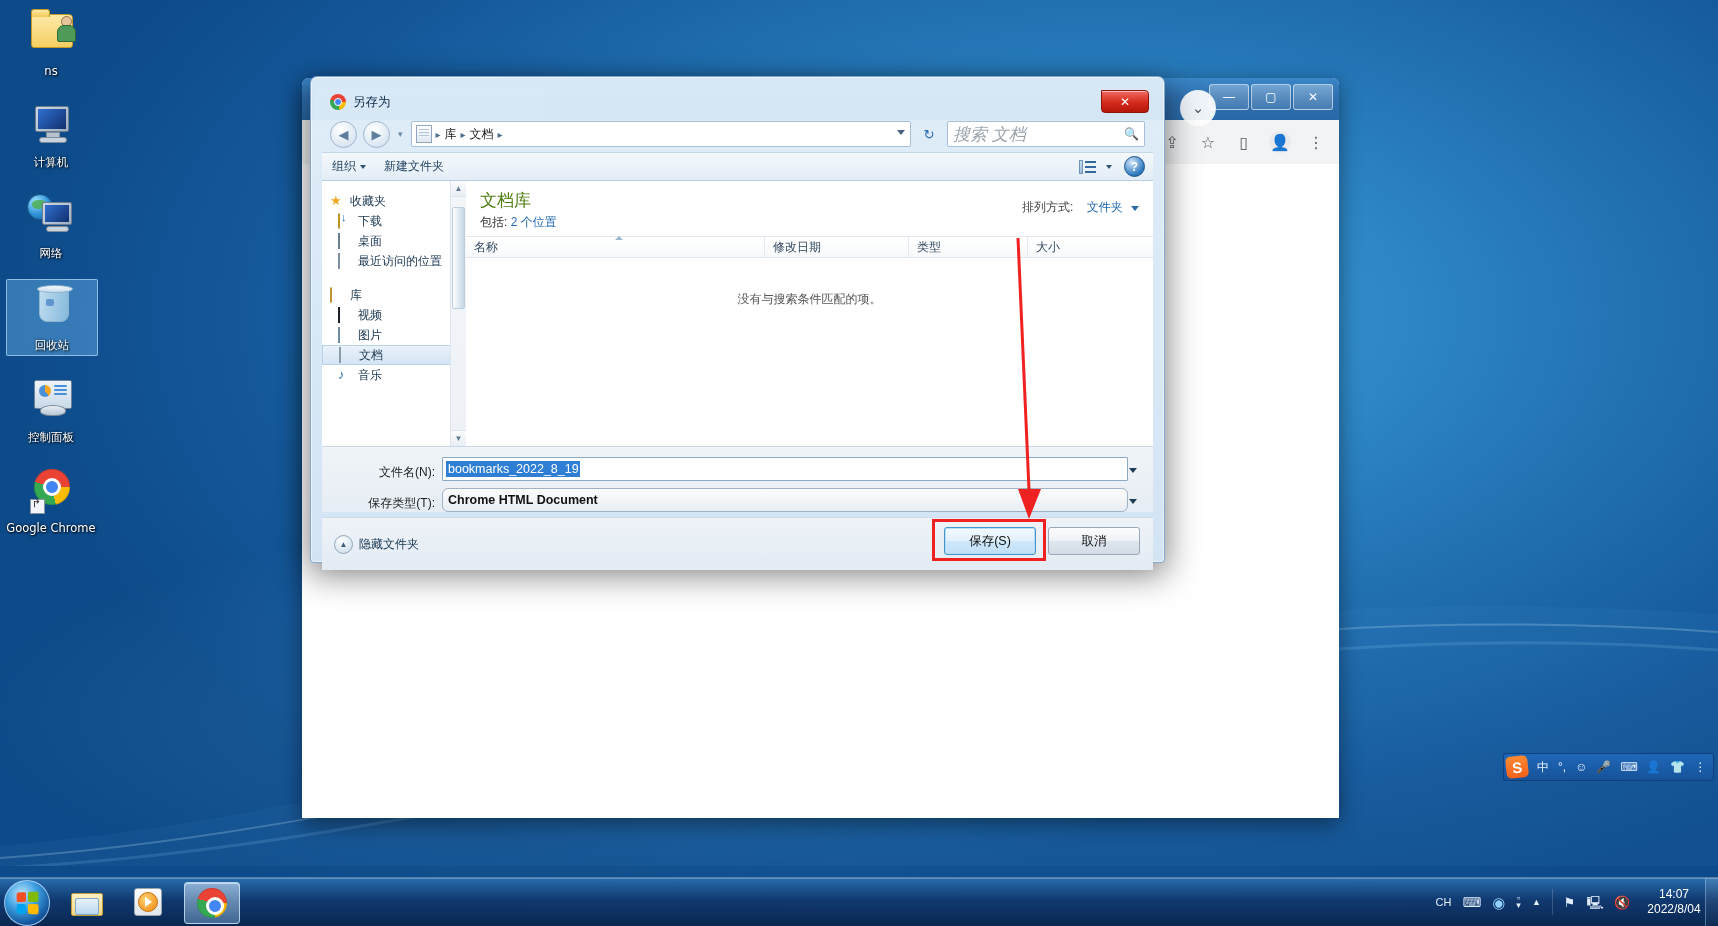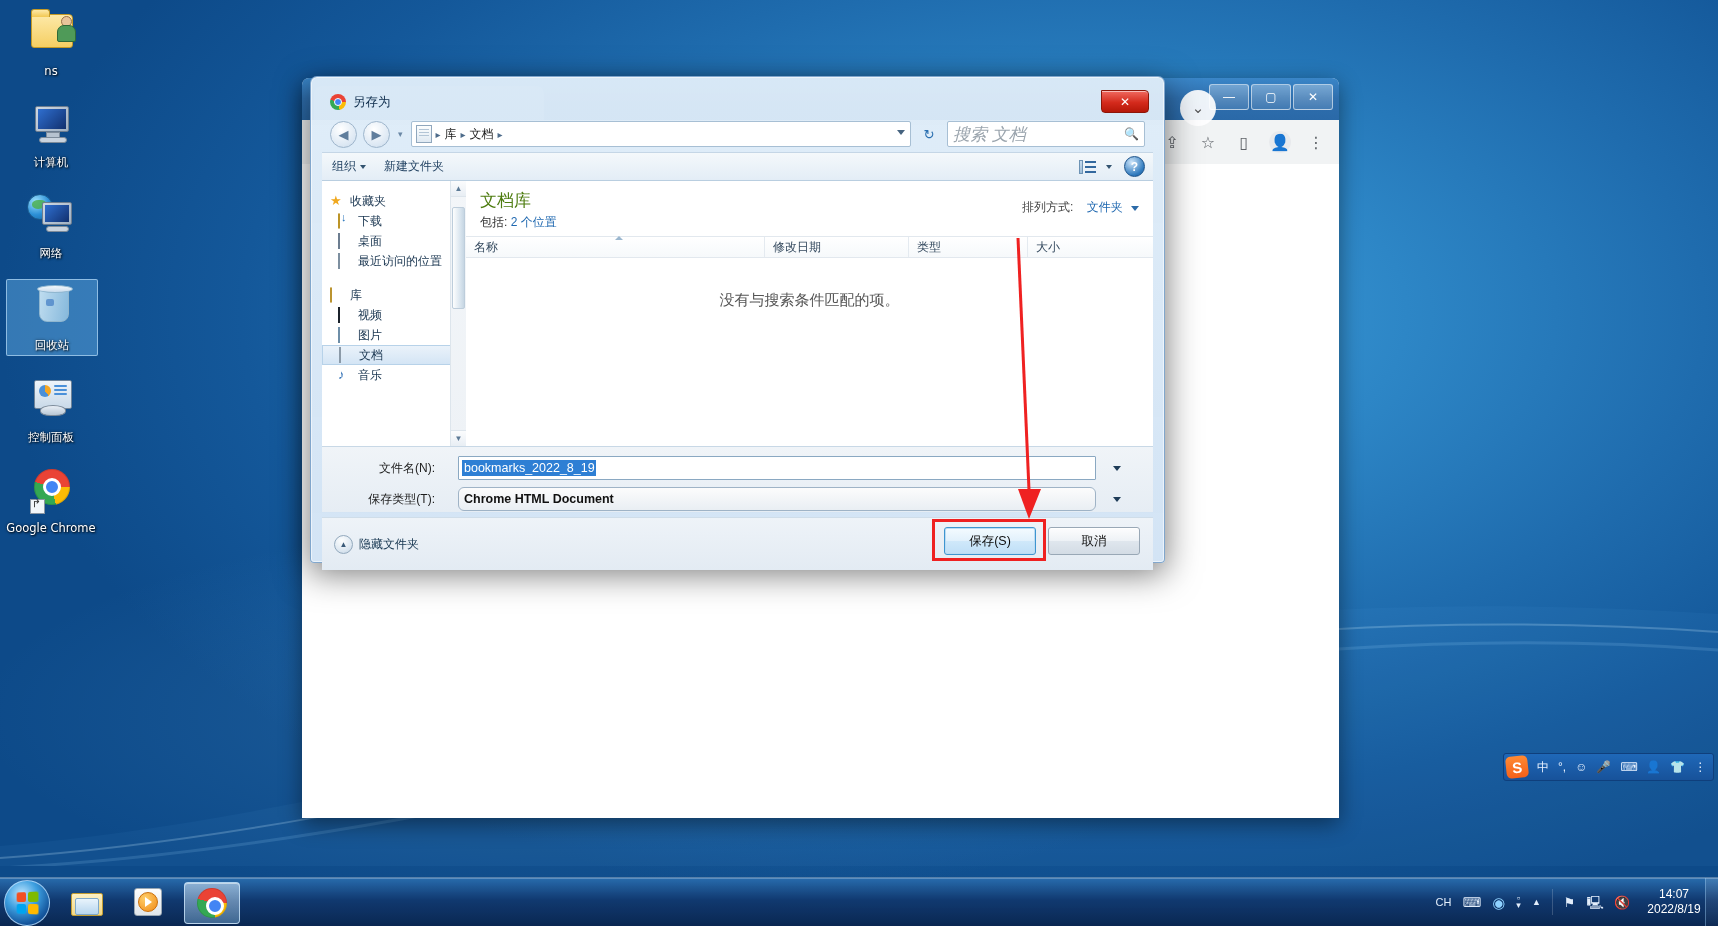--- a/index.html
+++ b/index.html
@@ -180,24 +180,24 @@
   .lib-sub{font-size:12px;color:#333;margin-top:3px;}
   .lib-sub a{color:#1f68b0;text-decoration:none;}
   .arrange{position:absolute;right:14px;top:18px;font-size:12px;color:#444;}
   .arrange b{color:#1f68b0;font-weight:normal;margin-left:10px;}
   .arrange .car{display:inline-block;margin-left:5px;width:0;height:0;border-left:4px solid transparent;border-right:4px solid transparent;border-top:5px solid #2c6ba8;}
   .col-head{position:absolute;left:0;right:0;top:55px;height:20px;display:flex;
     border-top:1px solid #e2e8ee;border-bottom:1px solid #e2e8ee;
     background:linear-gradient(#ffffff,#f6f9fb);}
   .col{font-size:12px;color:#34495e;padding-left:8px;display:flex;align-items:center;border-right:1px solid #e4eaf0;position:relative;}
   .col .sortmark{position:absolute;left:50%;top:-1px;width:0;height:0;border-left:4px solid transparent;border-right:4px solid transparent;border-bottom:4px solid #9bb7cf;}
-  .empty-msg{position:absolute;left:0;right:0;top:110px;text-align:center;font-size:15px;color:#555;}
+  .empty-msg{position:absolute;left:0;right:0;top:110px;text-align:center;font-size:12px;color:#555;}
 
   .form-zone{background:linear-gradient(#f0f4f8,#e6edf4);padding:8px 0 0 0;}
-  .frow{display:flex;align-items:center;height:26px;margin-bottom:5px;gap:16px;}
+  .frow{display:flex;align-items:flex-end;height:26px;margin-bottom:5px;}
   .flabel{width:113px;text-align:right;font-size:12px;color:#1d1d1d;padding-right:7px;}
   .fname-input{flex:1;margin-right:13px;height:22px;background:#fff;border:1px solid #8aa8c2;border-radius:1px;
     display:flex;align-items:center;padding:0 3px;position:relative;}
   .fname-sel{background:#2e7fd4;color:#fff;font-size:12.5px;padding:1px 1px 1px 2px;
     font-family:"Liberation Sans","DejaVu Sans",sans-serif;}
   .ftype-input{flex:1;margin-right:13px;height:22px;
     background:linear-gradient(#fcfcfc,#e9eef3);border:1px solid #9fb3c6;border-radius:6px;
     display:flex;align-items:center;padding:0 5px;font-size:12.5px;color:#111;font-weight:bold;}
   .combo-arrow{width:14px;height:22px;margin-left:-15px;display:flex;align-items:center;justify-content:center;}
   .combo-arrow i{width:0;height:0;border-left:4px solid transparent;border-right:4px solid transparent;border-top:5px solid #1e3c58;}
@@ -583,17 +583,17 @@
     <div class="t-ic">⌨</div>
     <div class="t-ic" style="color:#8fd2ff;font-size:15px;">◉</div>
     <div class="t-ic" style="flex-direction:column;line-height:7px;font-size:9px;">▫<span>▾</span></div>
     <div class="t-ic" style="font-size:9px;">▲</div>
     <div class="tray-div"></div>
     <div class="t-ic">⚑</div>
     <div class="t-ic">🖳</div>
     <div class="t-ic">🔇</div>
     <div class="clock">
       <div>14:07</div>
-      <div>2022/8/19</div>
+      <div>2022/8/04</div>
     </div>
     <div class="showdesk"></div>
   </div>
 </div>
 
 </body></html>

